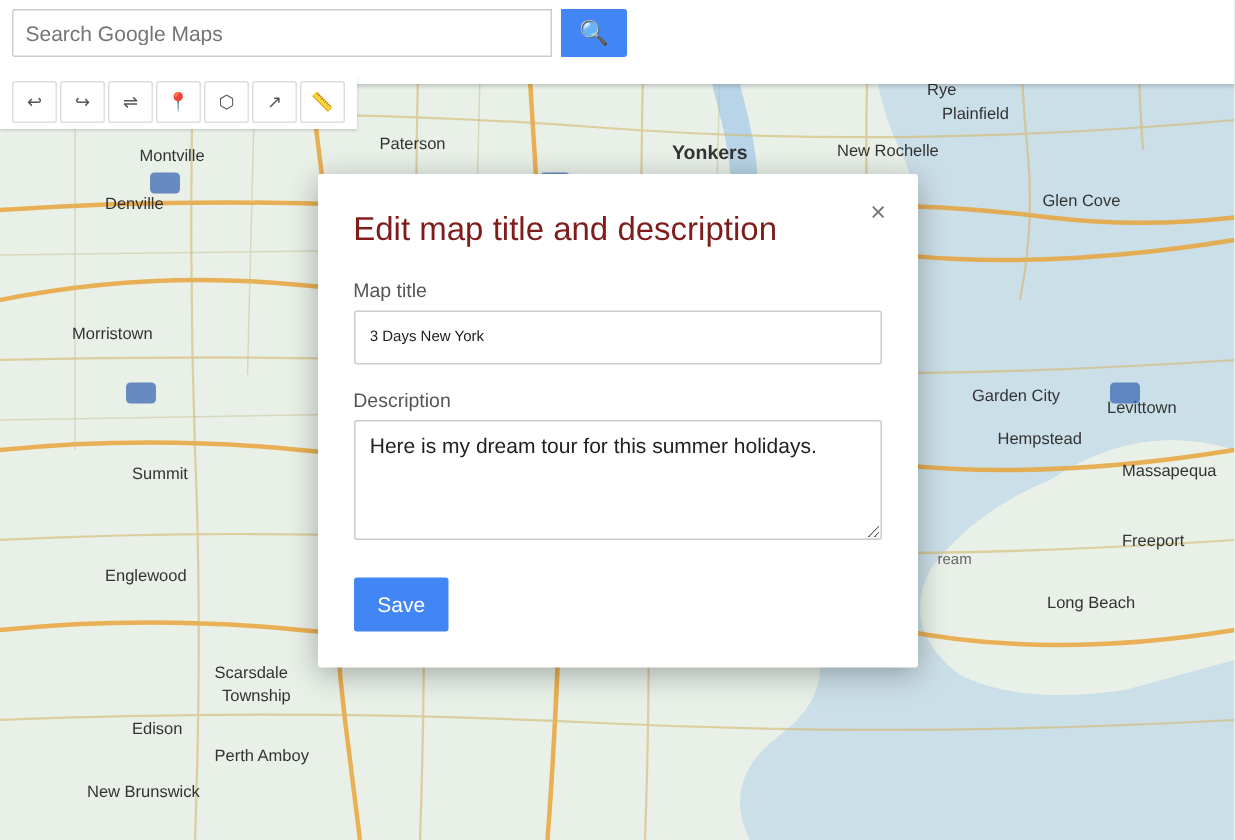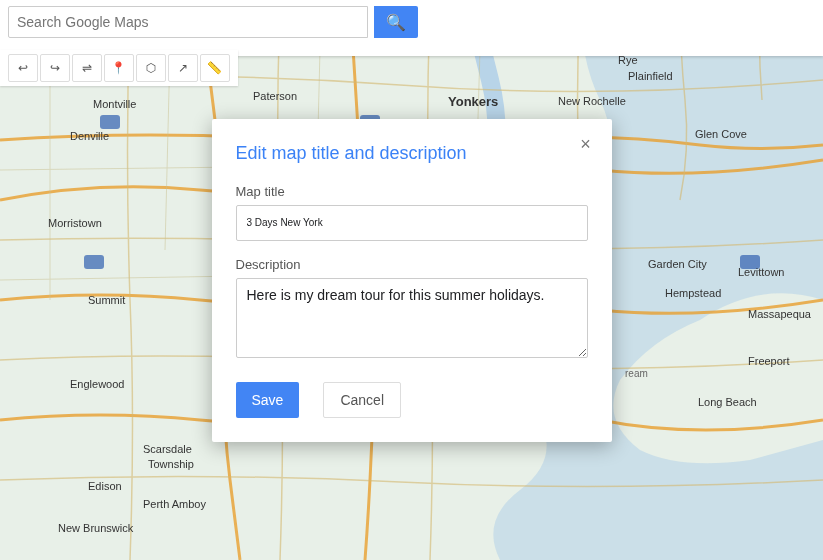--- a/index.html
+++ b/index.html
@@ -104,23 +104,23 @@
     .dialog {
       background: #fff;
       border-radius: 2px;
       box-shadow: 0 4px 20px rgba(0,0,0,0.3);
       width: 400px;
       padding: 24px;
       position: relative;
     }
 
     .dialog-title {
-      font-size: 18px;
+      font-size: 22px;
       font-weight: 400;
-      color: #3b82f6;
+      color: #7f1d1d;
       margin-bottom: 20px;
     }
 
     .dialog-close {
       position: absolute;
       top: 12px;
       right: 12px;
       background: none;
       border: none;
       cursor: pointer;
@@ -262,21 +262,21 @@
   <div class="map-label" style="top: 54px; left: 618px;">Rye</div>
   <div class="map-label" style="top: 70px; left: 628px;">Plainfield</div>
   <div class="map-label" style="top: 95px; left: 558px;">New Rochelle</div>
   <div class="map-label" style="top: 128px; left: 393px;">Englewood</div>
   <div class="map-label" style="top: 151px; left: 412px;">Fort Lee</div>
   <div class="map-label" style="top: 150px; left: 277px;">Clifton</div>
   <div class="map-label" style="top: 128px; left: 695px;">Glen Cove</div>
   <div class="map-label" style="top: 130px; left: 70px;">Denville</div>
   <div class="map-label" style="top: 98px; left: 93px;">Montville</div>
   <div class="map-label" style="top: 217px; left: 48px;">Morristown</div>
-  <div class="map-label" style="top: 294px; left: 88px;">Summit</div>
+  <div class="map-label" style="top: 310px; left: 88px;">Summit</div>
   <div class="map-label" style="top: 258px; left: 648px;">Garden City</div>
   <div class="map-label" style="top: 266px; left: 738px;">Levittown</div>
   <div class="map-label" style="top: 287px; left: 665px;">Hempstead</div>
   <div class="map-label" style="top: 308px; left: 748px;">Massapequa</div>
   <div class="map-label" style="top: 378px; left: 70px;">Englewood</div>
   <div class="map-label" style="top: 443px; left: 143px;">Scarsdale</div>
   <div class="map-label" style="top: 458px; left: 148px;">Township</div>
   <div class="map-label" style="top: 480px; left: 88px;">Edison</div>
   <div class="map-label" style="top: 498px; left: 143px;">Perth Amboy</div>
   <div class="map-label" style="top: 522px; left: 58px;">New Brunswick</div>
@@ -323,16 +323,15 @@
     <button class="dialog-close">×</button>
 
     <label class="field-label">Map title</label>
     <input type="text" class="field-input" value="3 Days New York" style="">
 
     <label class="field-label">Description</label>
     <textarea class="field-textarea" style="">Here is my dream tour for this summer holidays.</textarea>
 
     <div class="dialog-actions">
       <button class="btn-save">Save</button>
-      <button class="btn-cancel">Cancel</button>
     </div>
   </div>
 </div>
 
 </body></html>

